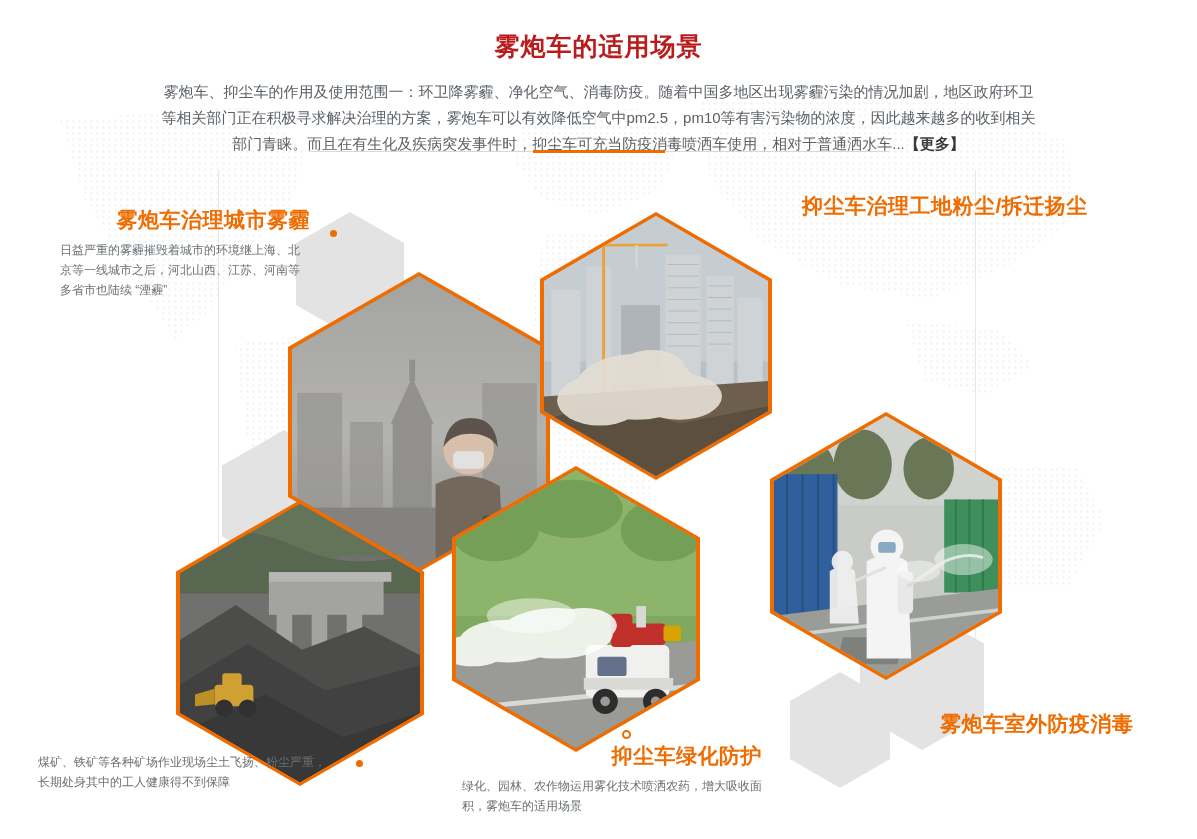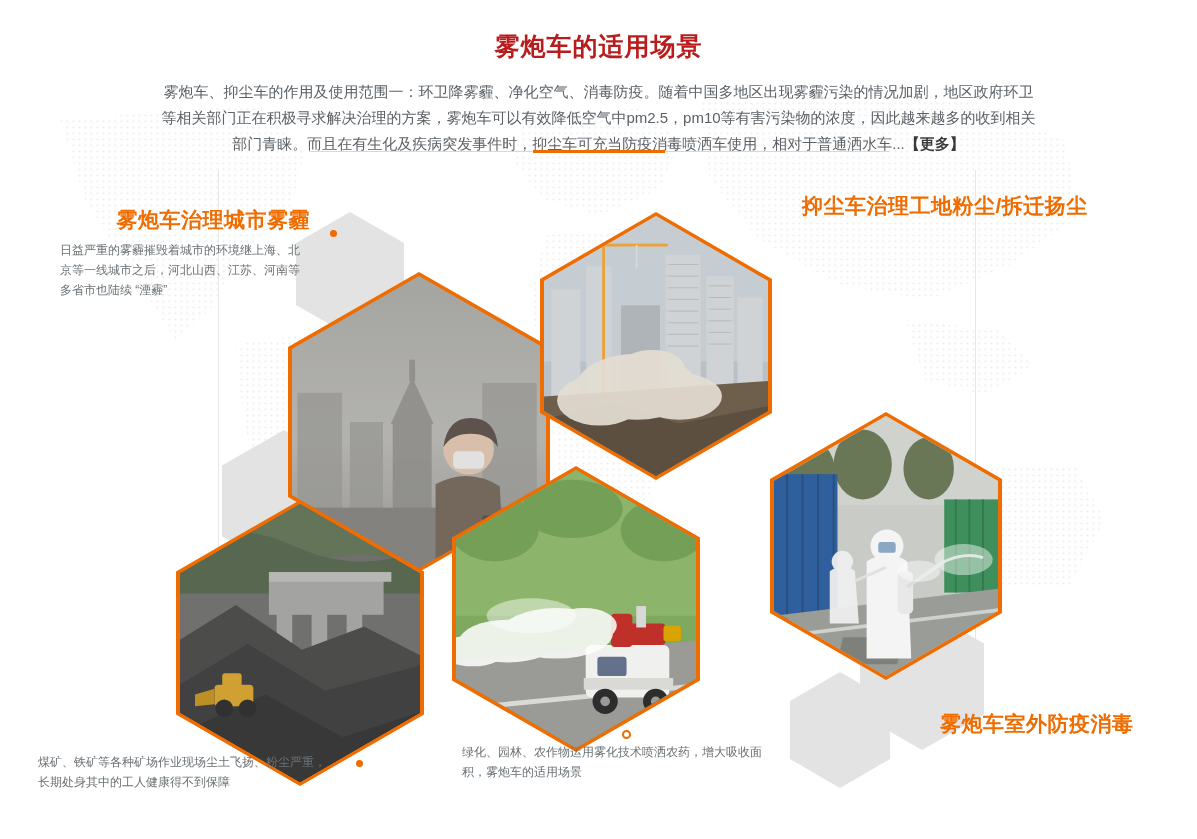--- a/index.html
+++ b/index.html
@@ -408,20 +408,21 @@
   <div class="cap right" style="left:802px; top:192px; width:330px;">
     <h3>抑尘车治理工地粉尘/拆迁扬尘</h3>
   </div>
   <div class="dot" style="left:806px; top:202px;"></div>
 
   <div class="cap right" style="left:940px; top:710px; width:290px;">
     <h3>雾炮车室外防疫消毒</h3>
   </div>
 
   <div class="cap" style="left:462px; top:742px; width:300px;">
+    <h3>抑尘车绿化防护</h3>
     <p>绿化、园林、农作物运用雾化技术喷洒农药，增大吸收面积，雾炮车的适用场景</p>
   </div>
   <div class="dot" style="left:622px; top:730px;"></div>
 
   <div class="cap" style="left:38px; top:752px; width:290px; text-align:center;">
     <p style="text-align:left;">煤矿、铁矿等各种矿场作业现场尘土飞扬、粉尘严重，长期处身其中的工人健康得不到保障</p>
   </div>
   <div class="dot solid" style="left:356px; top:760px;"></div>
 
 </div>

